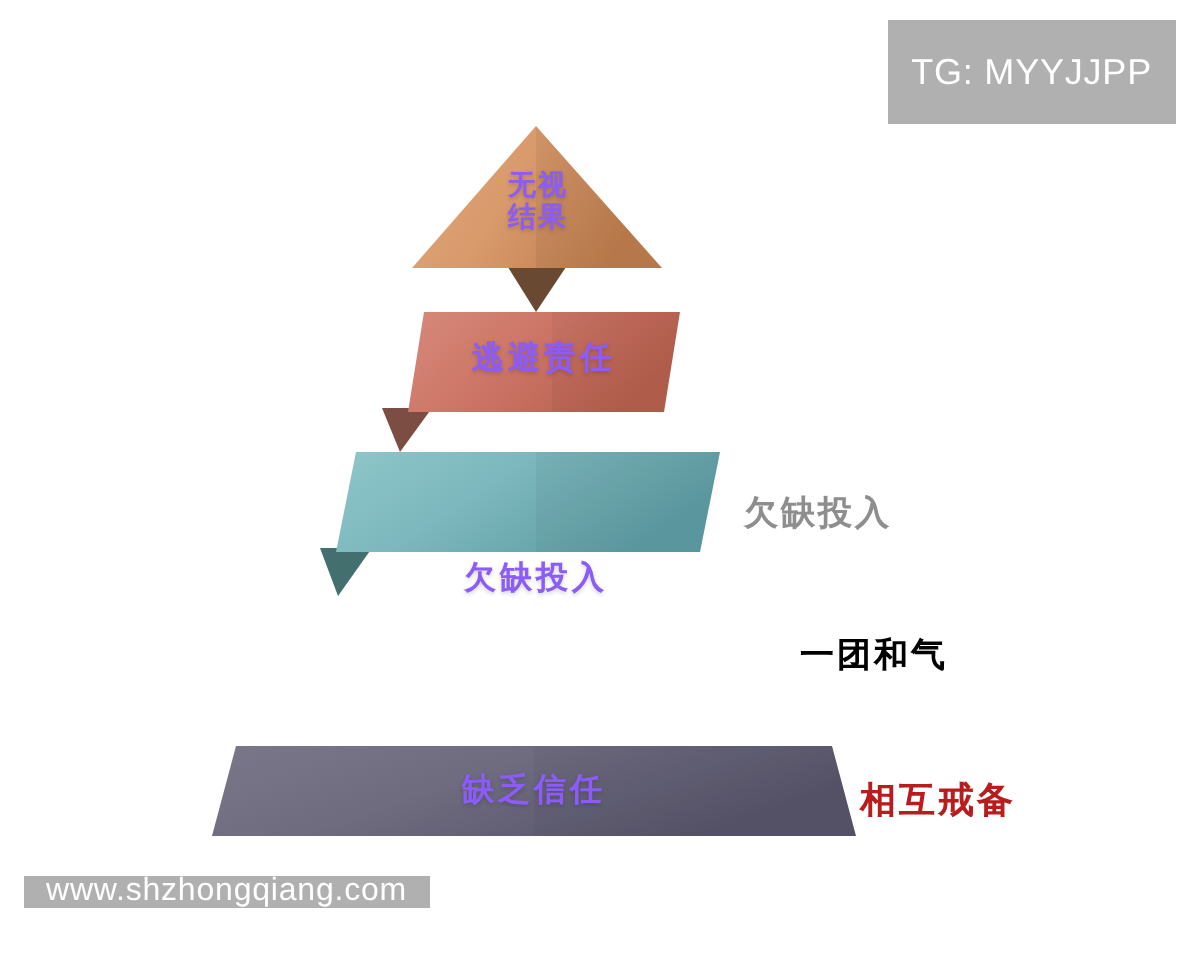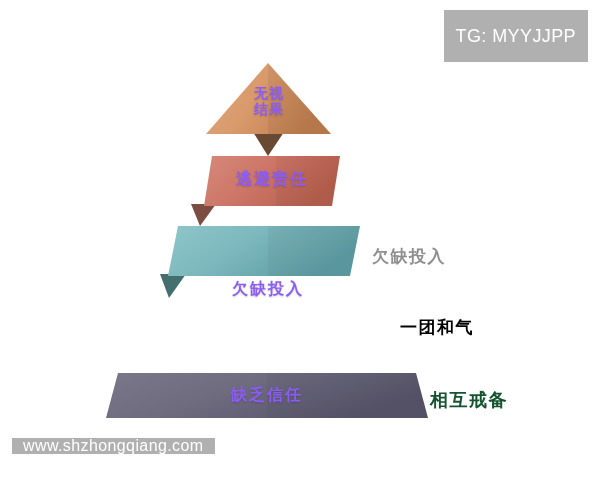--- a/index.html
+++ b/index.html
@@ -75,21 +75,21 @@
   .side-label {
     position: absolute;
     color: #8e8e8e;
     font-size: 17px;
     font-weight: 700;
     letter-spacing: 1.5px;
     white-space: nowrap;
   }
   
   .side-label.dark {
-    color: #14532d;
+    color: #b91c1c;
     font-size: 18px;
   }
   .side-label.mid {
     color: #000000;
   }
 </style>
 </head>
 <body>
 
 <div id="stage">

